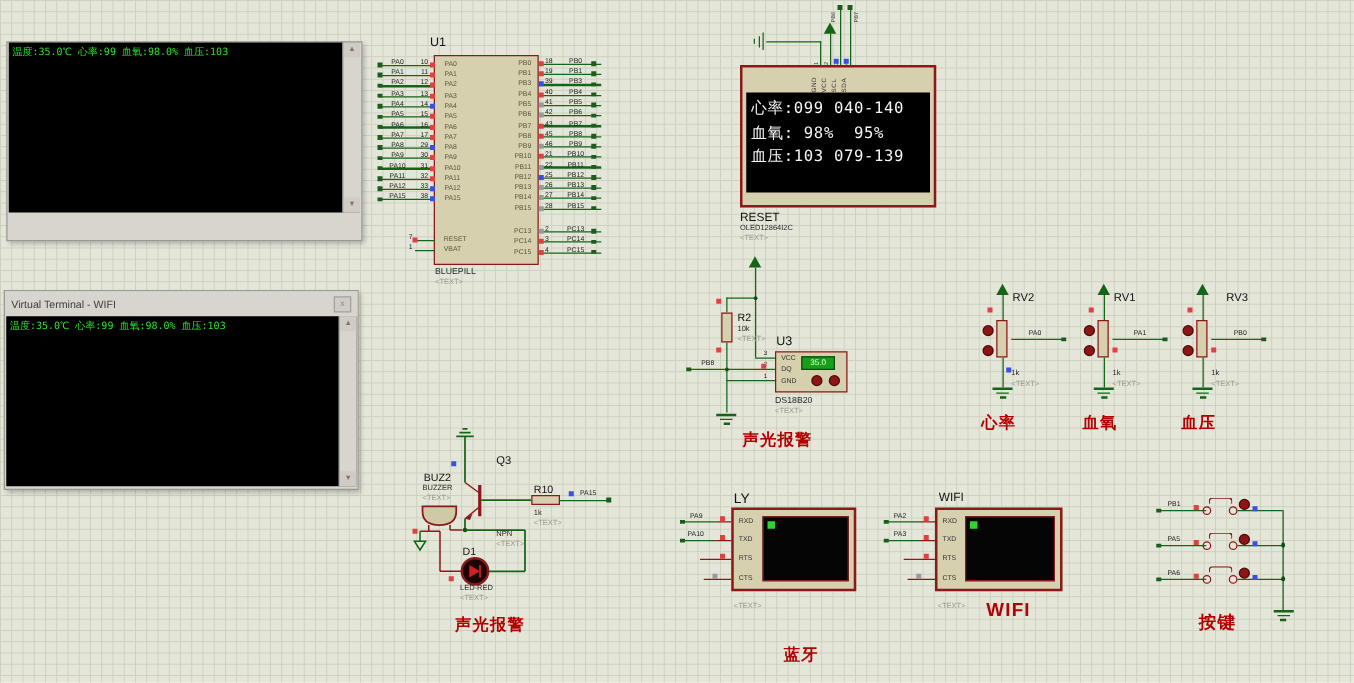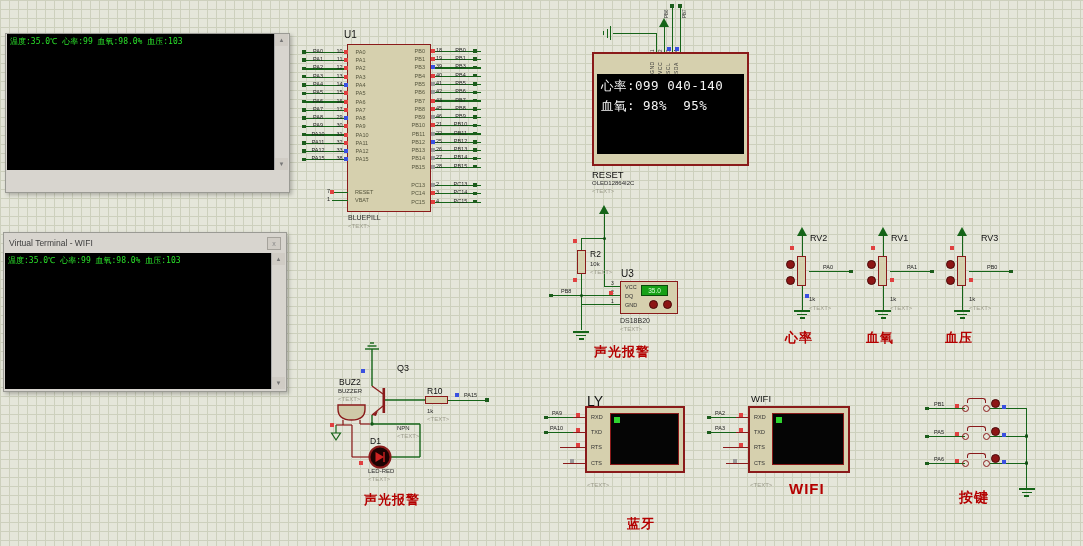--- a/index.html
+++ b/index.html
@@ -410,20 +410,21 @@
     <div class="vtext" style="left:657px;top:56px;height:18px;">VCC</div>
     <div class="vtext" style="left:665px;top:56px;height:18px;">SCL</div>
     <div class="vtext" style="left:673px;top:56px;height:18px;">SDA</div>
     <div class="oled-screen" style="left:597px;top:74px;width:147px;height:80px;padding:2px 0 0 4px;box-sizing:border-box;">
 
 
         <div class="oled-line">心率:099 040-140</div>
 
         <div class="oled-line">血氧: 98%  95%</div>
 
+        <div class="oled-line">血压:103 079-139</div>
       </div>
     <div class="reflbl" style="left:592px;top:169px;font-size:9.5px;">RESET</div>
     <div class="modellbl" style="left:592px;top:180px;">OLED12864I2C</div>
     <div class="graytag" style="left:592px;top:188px;">&lt;TEXT&gt;</div>
   </div>
 
   <div>
     <div class="pwr" style="left:599px;top:205px;"></div>
     <div class="wv" style="left:604px;top:214px;height:72px;"></div>
     <div class="wh" style="left:581px;top:238px;width:24px;"></div>
@@ -586,21 +587,21 @@
   <div class="reflbl" style="left:427px;top:386px;">R10</div>
   <div class="part" style="left:425px;top:396px;width:23px;height:8px;border-width:1.3px;"></div>
   <div class="wh" style="left:448px;top:399.5px;width:38px;"></div>
   <div class="sq sq-blue" style="left:455px;top:393px;"></div>
   <div class="netlbl" style="left:464px;top:392px;">PA15</div>
   <div class="ep" style="left:485px;top:398px;"></div>
   <div class="modellbl" style="left:427px;top:408px;">1k</div>
   <div class="graytag" style="left:427px;top:416px;">&lt;TEXT&gt;</div>
 
   <div>
-    <div class="reflbl" style="left:587px;top:393px;font-size:14px;">LY</div>
+    <div class="reflbl" style="left:587px;top:393px;font-size:11px;">LY</div>
     <div class="part" style="left:585px;top:406px;width:100px;height:67px;border-width:2px;"></div>
     <div class="module-screen" style="left:610px;top:413px;width:69px;height:52px;"></div>
     <div class="gdot" style="left:614px;top:417px;"></div>
     <div class="uart-pin" style="left:591px;top:414px;">RXD</div>
     <div class="uart-pin" style="left:591px;top:429px;">TXD</div>
     <div class="uart-pin" style="left:591px;top:444px;">RTS</div>
     <div class="uart-pin" style="left:591px;top:460px;">CTS</div>
     <div class="wh red" style="left:573px;top:417px;width:12px;"></div>
     <div class="wh red" style="left:573px;top:432px;width:12px;"></div>
     <div class="wh red" style="left:560px;top:447px;width:25px;"></div>

